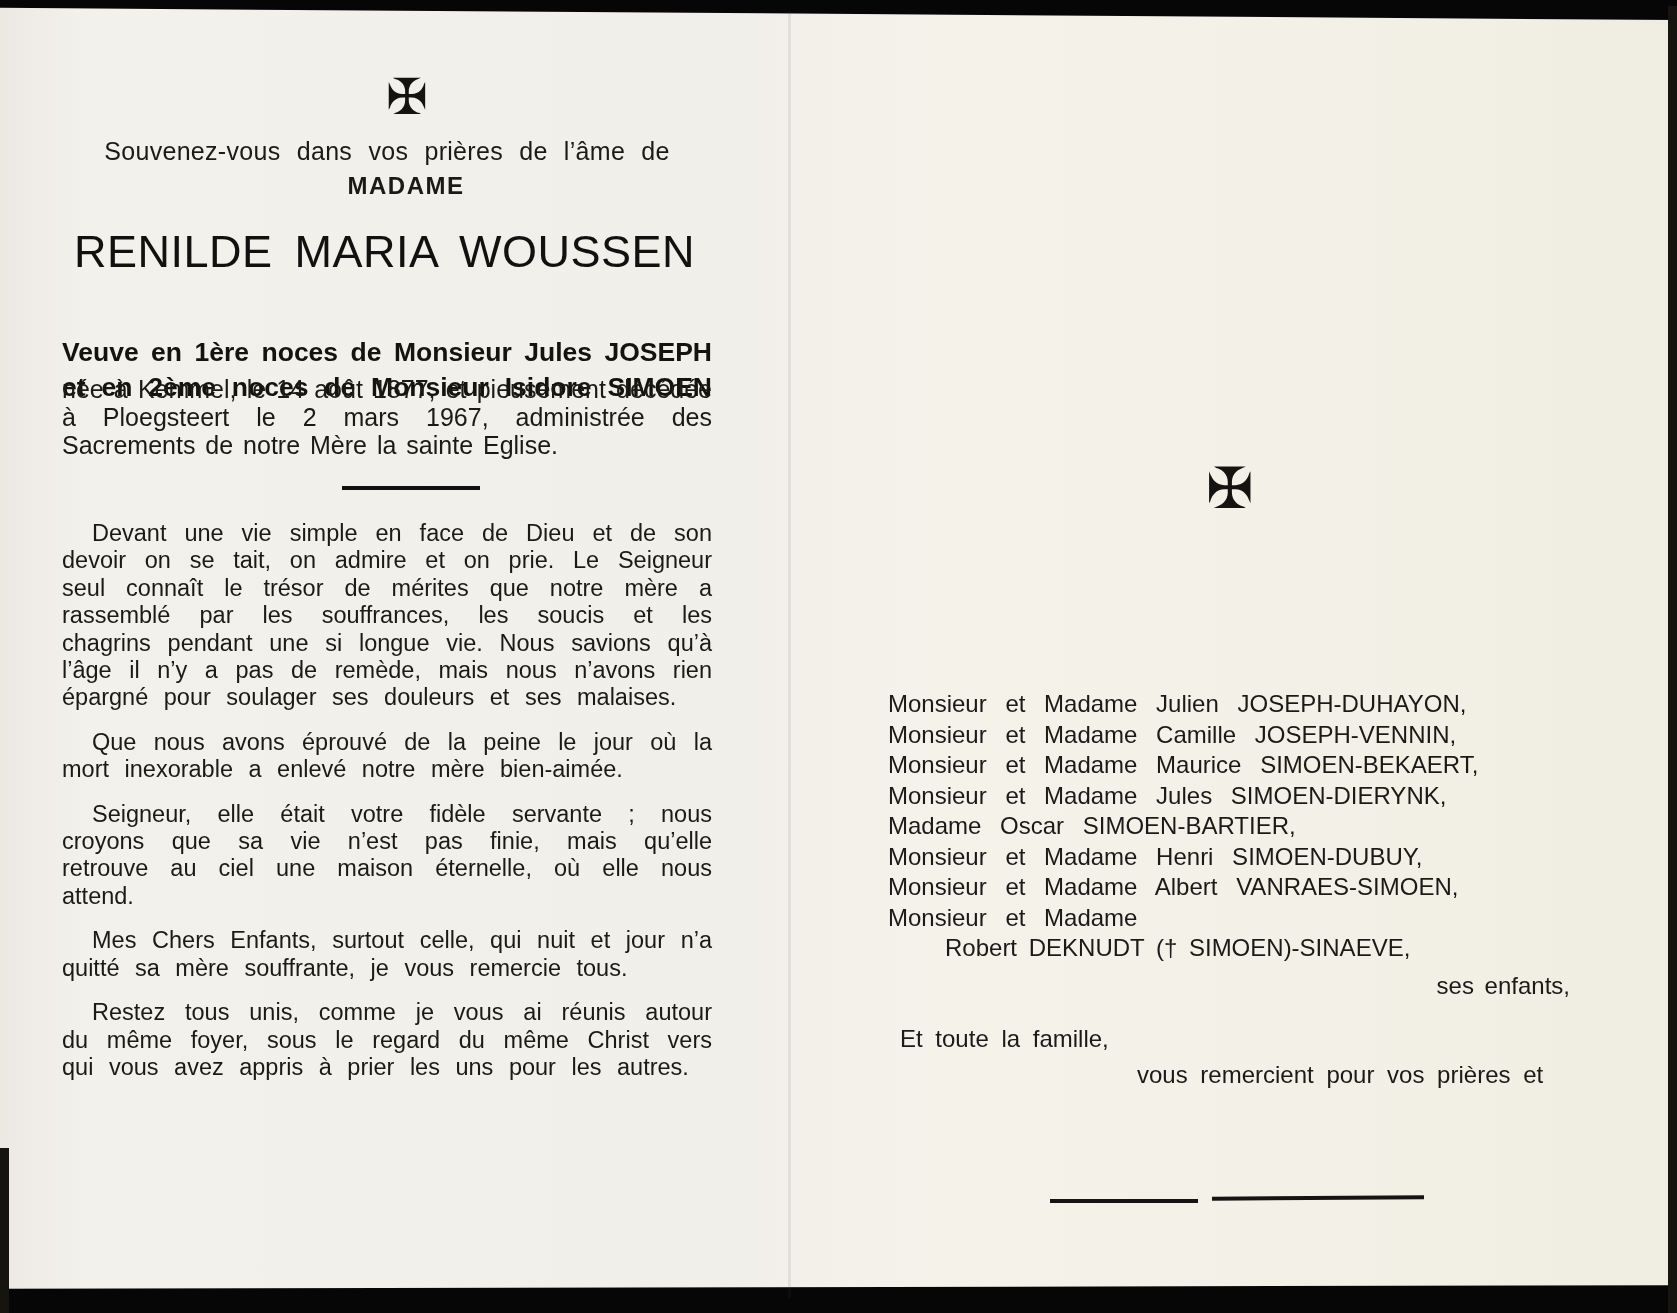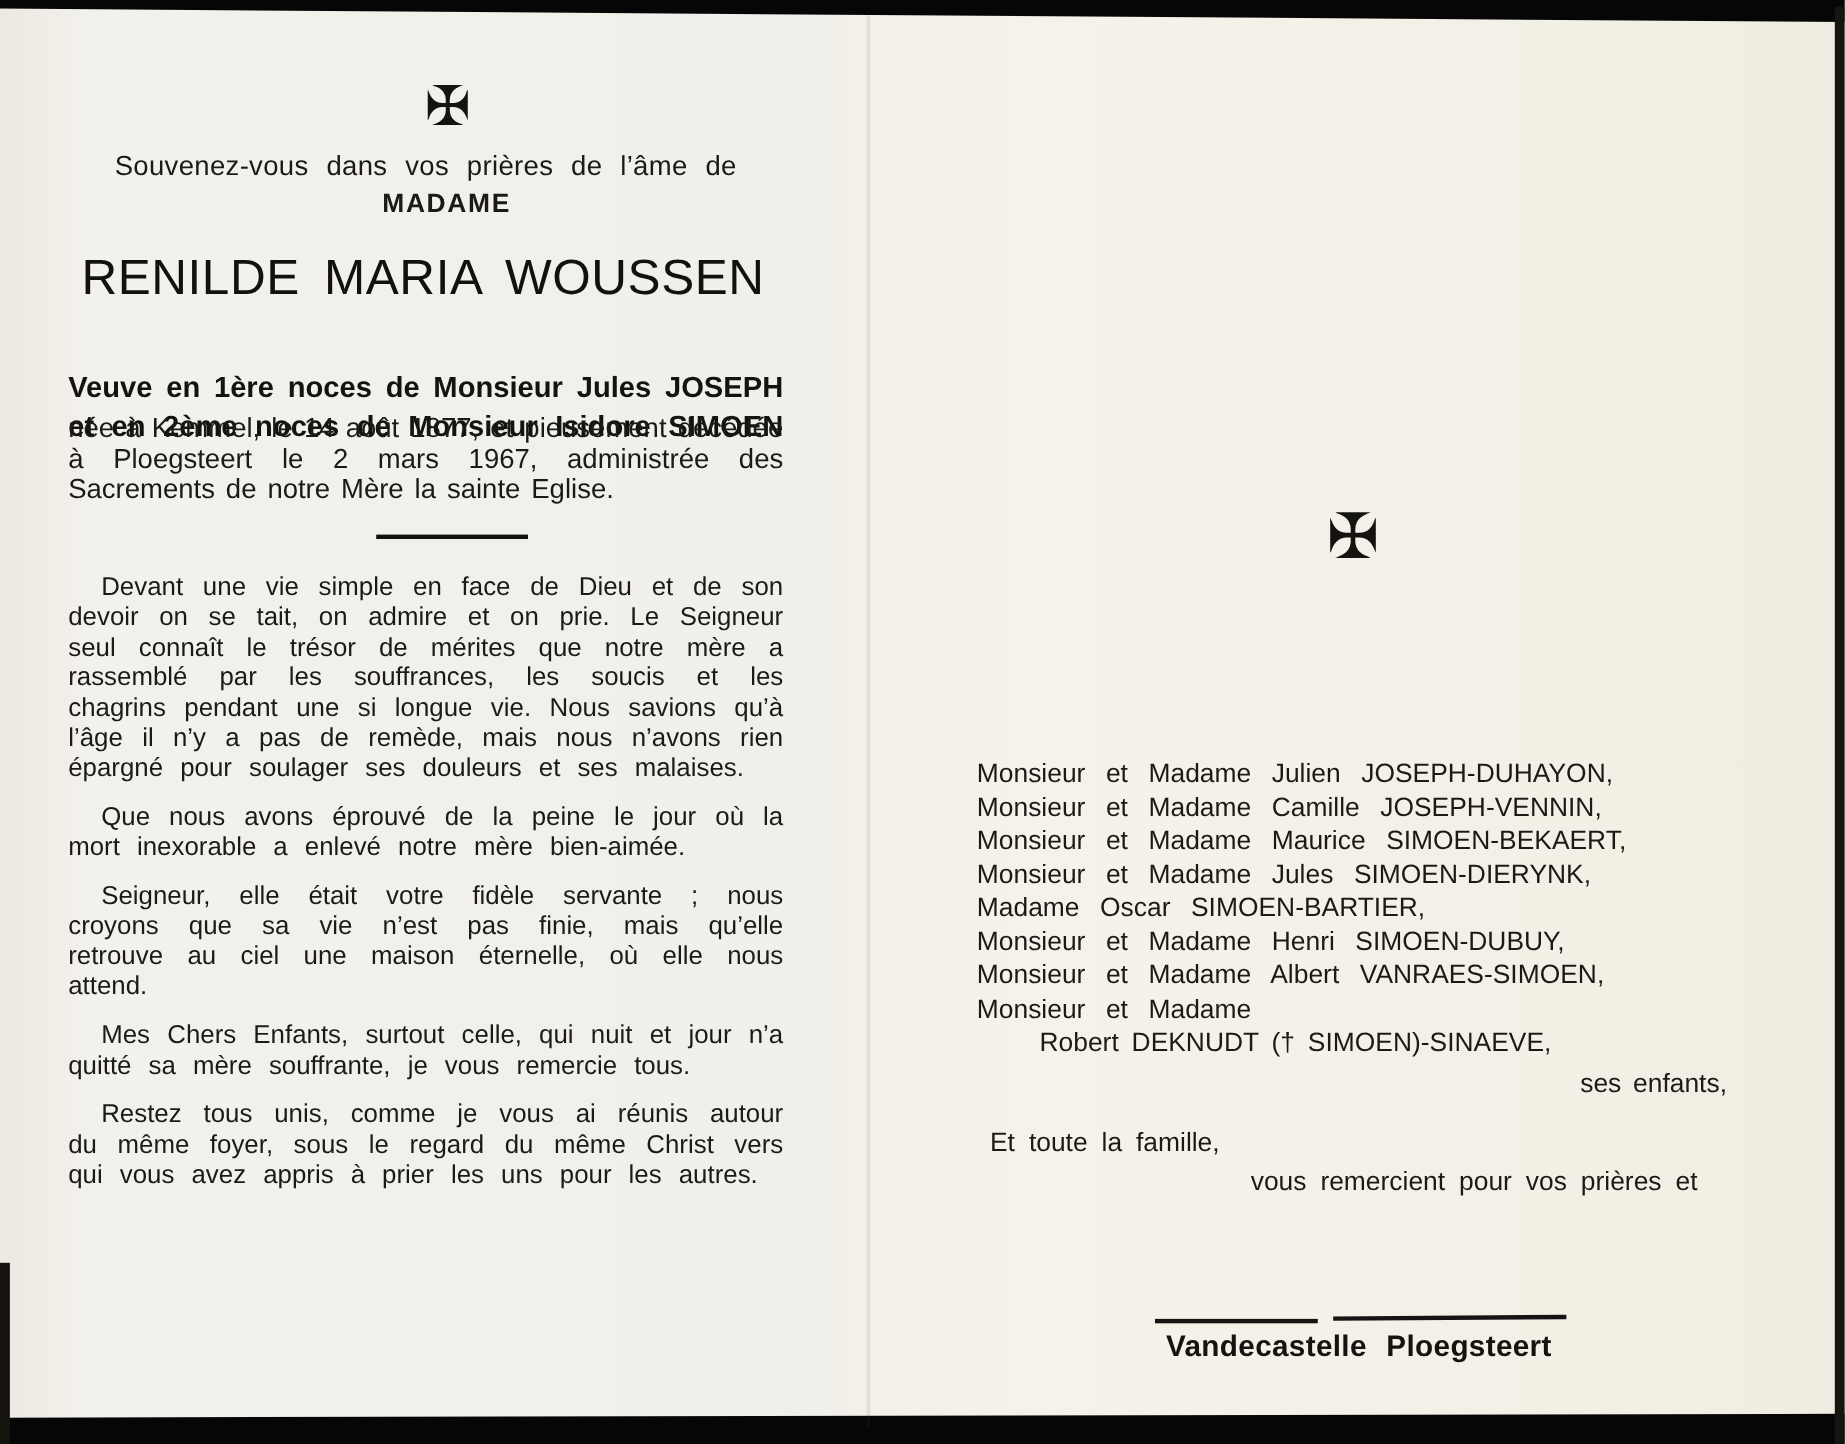--- a/index.html
+++ b/index.html
@@ -103,15 +103,14 @@
   </div>
 
   <p class="abs famille">Et toute la famille,</p>
 
   <div class="abs thanks">
     <p>vous remercient pour vos prières et</p>
   </div>
 
   <div class="abs sig-rule1"></div>
   <div class="abs sig-rule2"></div>
-  <p class="abs printer">Vandecastelle Ploegsteert</p>
 
 </div>
 
 </body></html>

